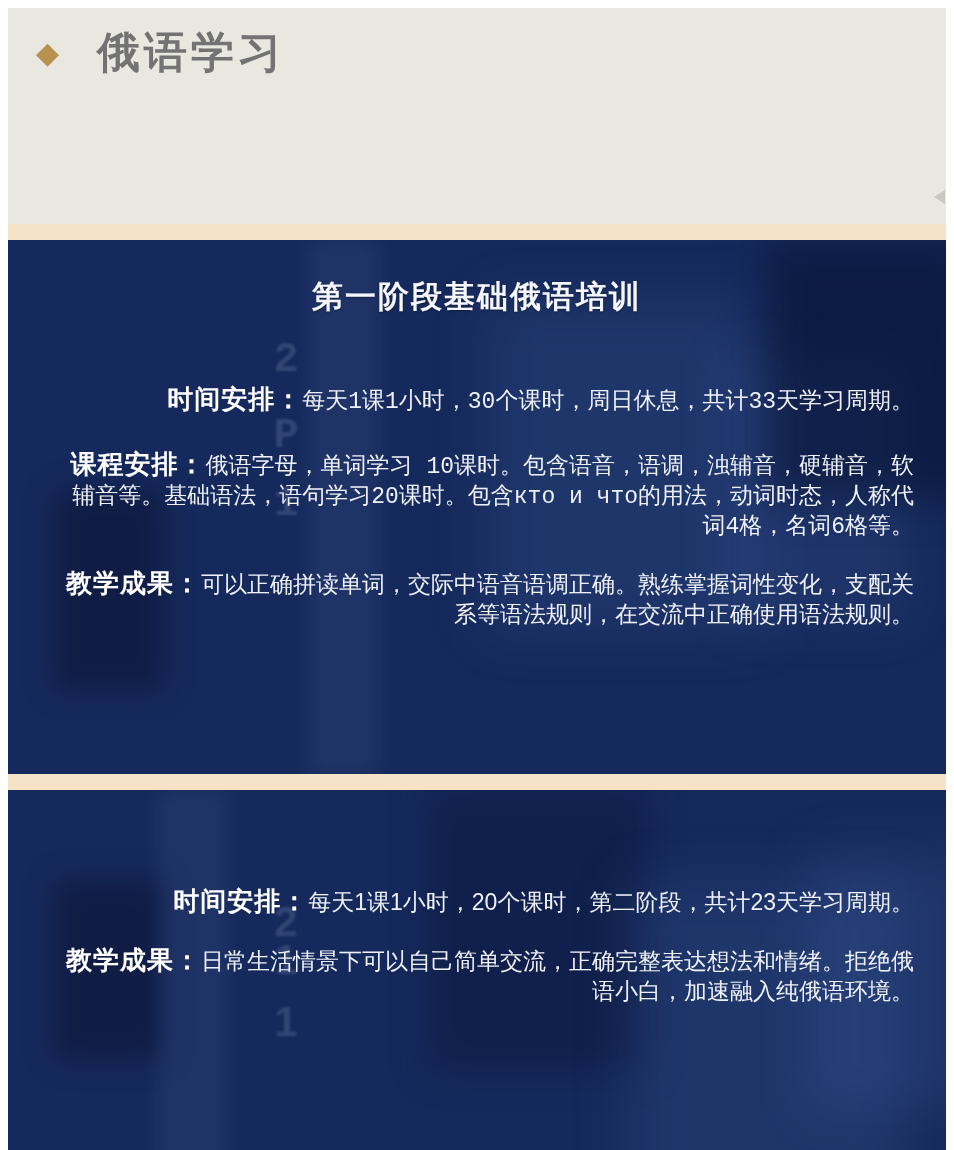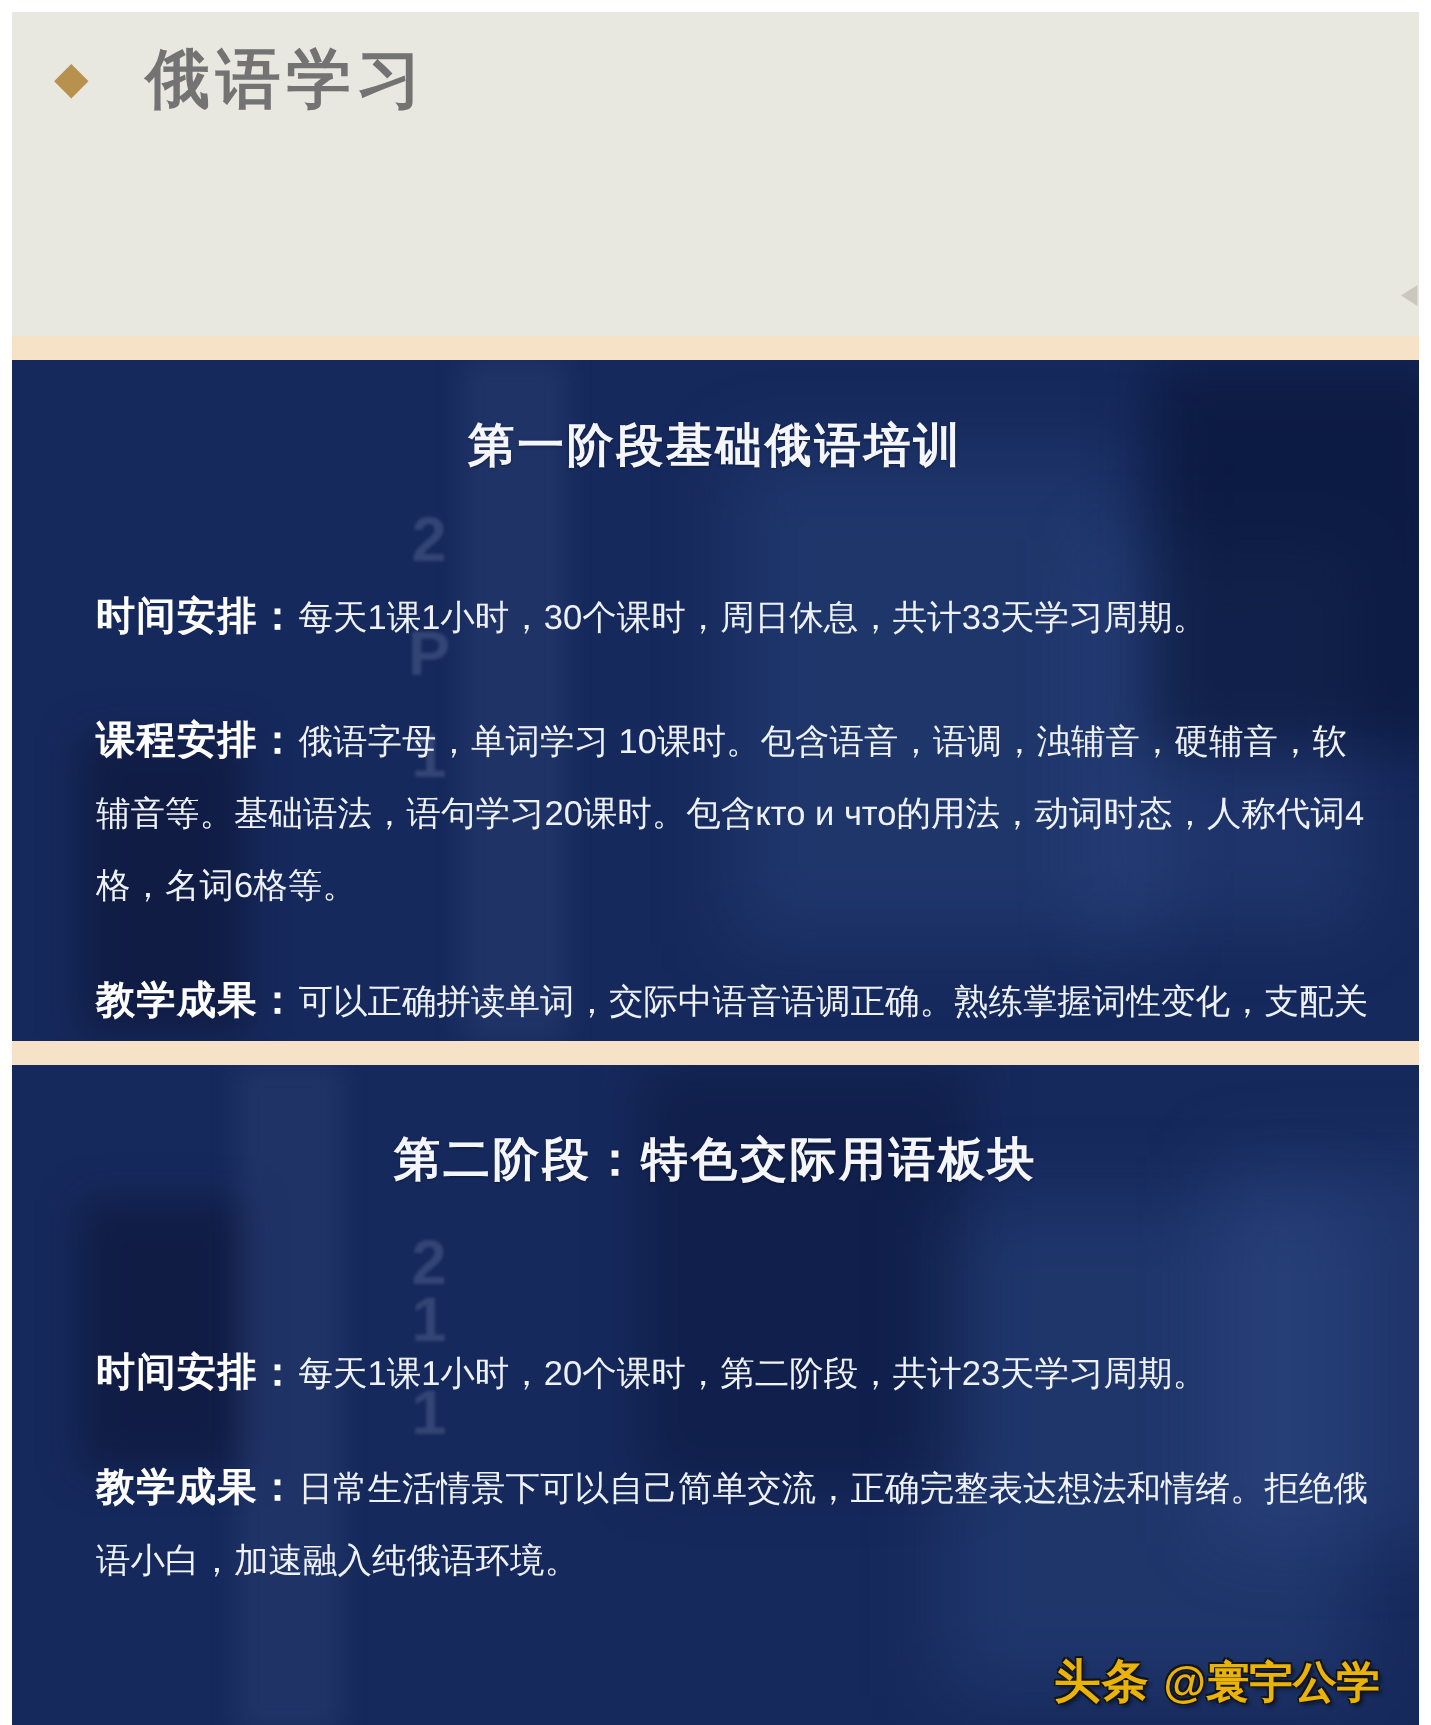--- a/index.html
+++ b/index.html
@@ -57,21 +57,21 @@
 
   
   .panel{
     position:relative;
     margin-top:16px;
     width:100%;
     background:#16295c;
     overflow:hidden;
     color:#ffffff;
   }
-  .panel-1{height:454px;}
+  .panel-1{height:534px;font-family:Liberation Mono, monospace;}
   .panel-2{height:444px;}
 
   .panel-bg{position:absolute;inset:0;pointer-events:none;}
   .bga{position:absolute;}
   .bga-band1{left:300px;top:0;width:70px;height:100%;background:rgba(120,150,205,.10);filter:blur(9px);}
   .bga-light1{left:480px;top:60px;width:280px;height:330px;background:rgba(62,98,165,.22);filter:blur(26px);}
   .bga-light2{left:720px;top:120px;width:180px;height:260px;background:rgba(70,105,170,.18);filter:blur(24px);}
   .bga-darkR{right:-30px;top:0;width:210px;height:260px;background:rgba(6,16,48,.55);filter:blur(20px);}
   .bga-darkL{left:46px;top:250px;width:110px;height:200px;background:rgba(8,14,40,.45);filter:blur(14px);}
   .bga-darkM{left:420px;top:0;width:220px;height:280px;background:rgba(8,18,50,.40);filter:blur(18px);}
@@ -97,22 +97,23 @@
     letter-spacing:2px;
     color:#f4f6fb;
     text-shadow:0 1px 2px rgba(0,0,0,.35);
   }
   .panel-1 .panel-title{padding-top:36px;}
   .panel-2 .panel-title{padding-top:42px;}
 
   .row{
     position:relative;
     margin:0 32px 0 56px;
-    font-size:23px;line-height:48px;
+    font-size:23px;line-height:30px;
     color:#eef1f8;
+    text-align:right;
   }
   .row .label{
     font-size:26px;font-weight:bold;color:#ffffff;
     letter-spacing:1px;
   }
   .row .text{white-space:pre-wrap;}
   .panel-1 .row-0{margin-top:68px;}
   .panel-1 .row-1{margin-top:34px;}
   .panel-1 .row-2{margin-top:28px;}
   .panel-2 .row-0{margin-top:96px;}
@@ -173,21 +174,20 @@
         <div class="bga bga-light1" style="left:620px;top:90px;"></div>
         <div class="bga bga-light2" style="left:800px;top:60px;"></div>
         <div class="bga bga-darkL" style="left:46px;top:90px;height:180px;"></div>
         <div class="bga bga-band1" style="left:150px;"></div>
         <div class="bg-digits">
           <span class="bgd-0">2</span>
           <span class="bgd-1">1</span>
           <span class="bgd-2">1</span>
         </div>
       </div>
-      <h2 class="panel-title">第二阶段：特色交际用语板块</h2>
       <p class="row row-0"><span class="label">时间安排：</span><span class="text">每天1课1小时，20个课时，第二阶段，共计23天学习周期。</span></p>
       <p class="row row-2"><span class="label">教学成果：</span><span class="text">日常生活情景下可以自己简单交流，正确完整表达想法和情绪。拒绝俄语小白，加速融入纯俄语环境。</span></p>
 
       <div class="watermark">
         <span class="wm-brand">头条</span>
         <span class="wm-handle">@寰宇公学</span>
       </div>
     </section>
 
   </div>

